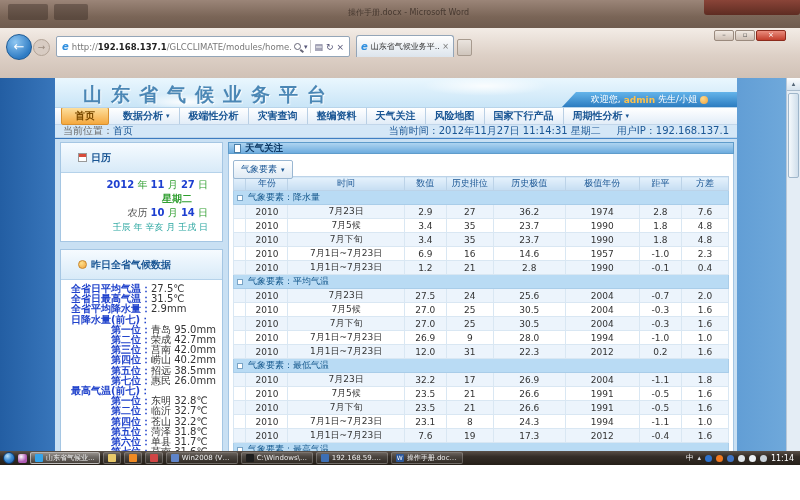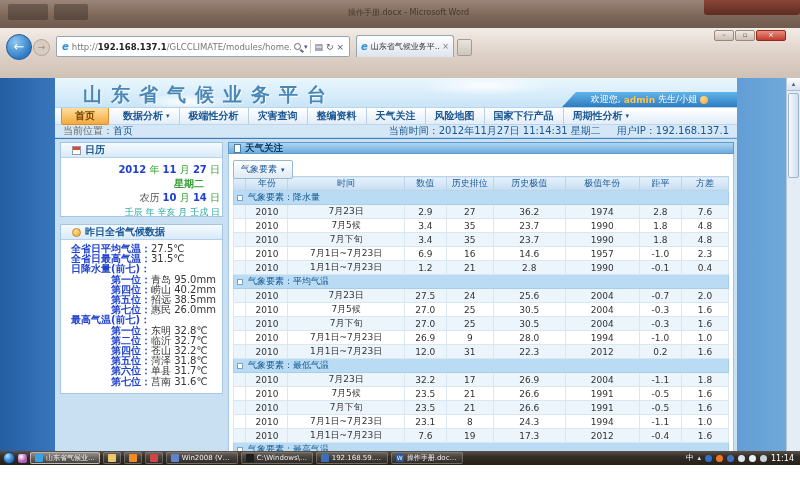--- a/index.html
+++ b/index.html
@@ -65,24 +65,24 @@
   .nav-item:last-child{border-right:none}
   .nav-item.active{background:linear-gradient(#fddf9e,#f5a83e);border:1px solid #d89030;border-radius:2px;color:#7a4a00;padding:1px 13px;margin-right:5px}
   .nav-item .arr{font-size:7px;margin-left:3px}
   #crumb{height:13px;background:#d4e7f7;display:flex;justify-content:space-between;align-items:center;font-size:10px;padding:0 8px;color:#666;border-bottom:1px solid #bcd4ea}
   #crumb .rt{color:#1a5694;display:flex;gap:16px;white-space:nowrap}
   #content{position:absolute;left:0;top:61px;width:100%;height:312px;background:#c9e0f3}
 
   
   #sidebar{position:absolute;left:5px;top:3px;width:163px}
   .panel{background:#fff;border:1px solid #a5c6e3;margin-bottom:7px}
-  .panel-hd{height:15px;background:linear-gradient(#f6fbff,#d8eaf8);border-bottom:1px solid #b5d2ea;display:flex;align-items:center;gap:4px;padding:0 11px;font-size:10px;font-weight:bold;color:#1a5694}
+  .panel-hd{height:30px;background:linear-gradient(#f6fbff,#d8eaf8);border-bottom:1px solid #b5d2ea;display:flex;align-items:center;gap:4px;padding:0 17px;font-size:10px;font-weight:bold;color:#1a5694}
   .calic{width:9px;height:9px;background:linear-gradient(#d84b3a 0 3px,#fff 3px);border:1px solid #999;flex:none}
   .sunic{width:9px;height:9px;border-radius:50%;background:radial-gradient(circle at 35% 30%,#ffe08a,#f0a23c);border:1px solid #c8862a;flex:none}
-  #calbody{height:58px;padding:5px 2px 0 0;text-align:right;font-size:10px;line-height:14px}
+  #calbody{height:68px;padding:5px 14px 0 0;text-align:right;font-size:10px;line-height:14px}
   .tok-num{color:#1d3fd0;font-weight:bold}
   .tok-unit{color:#2f9e2f}
   .tok-lab{color:#555}
   #weekday{color:#2f9e2f;font-weight:bold;padding-right:16px}
   #ganzhi{color:#2aa6a0;font-size:9px}
   #databody{padding:4px 0 6px 0;font-size:10px;line-height:10.2px}
   .stat{padding-left:10px;white-space:nowrap}
   .stat .lb,.rank .lb,.rank-title{color:#2244cc;font-weight:bold}
   .stat .vl,.rank .vl{color:#333}
   .rank-title{padding-left:10px}
@@ -248,22 +248,25 @@
             </div>
           </div>
           <div class="panel">
             <div class="panel-hd">
               <span class="sunic"></span>
               <span>昨日全省气候数据</span>
             </div>
             <div id="databody">
                 <div class="stat"><span class="lb">全省日平均气温：</span><span class="vl">27.5℃</span></div>
                 <div class="stat"><span class="lb">全省日最高气温：</span><span class="vl">31.5℃</span></div>
+                <div class="stat"><span class="lb">全省平均降水量：</span><span class="vl">2.9mm</span></div>
                 <div class="rank-title">日降水量(前七)：</div>
                 <div class="rank"><span class="lb">第一位：</span><span class="vl">青岛 95.0mm</span></div>
+                <div class="rank"><span class="lb">第二位：</span><span class="vl">荣成 42.7mm</span></div>
+                <div class="rank"><span class="lb">第三位：</span><span class="vl">莒南 42.0mm</span></div>
                 <div class="rank"><span class="lb">第四位：</span><span class="vl">崂山 40.2mm</span></div>
                 <div class="rank"><span class="lb">第五位：</span><span class="vl">招远 38.5mm</span></div>
                 <div class="rank"><span class="lb">第七位：</span><span class="vl">惠民 26.0mm</span></div>
                 <div class="rank-title">最高气温(前七)：</div>
                 <div class="rank"><span class="lb">第一位：</span><span class="vl">东明 32.8℃</span></div>
                 <div class="rank"><span class="lb">第二位：</span><span class="vl">临沂 32.7℃</span></div>
                 <div class="rank"><span class="lb">第四位：</span><span class="vl">苍山 32.2℃</span></div>
                 <div class="rank"><span class="lb">第五位：</span><span class="vl">菏泽 31.8℃</span></div>
                 <div class="rank"><span class="lb">第六位：</span><span class="vl">单县 31.7℃</span></div>
                 <div class="rank"><span class="lb">第七位：</span><span class="vl">莒南 31.6℃</span></div>

